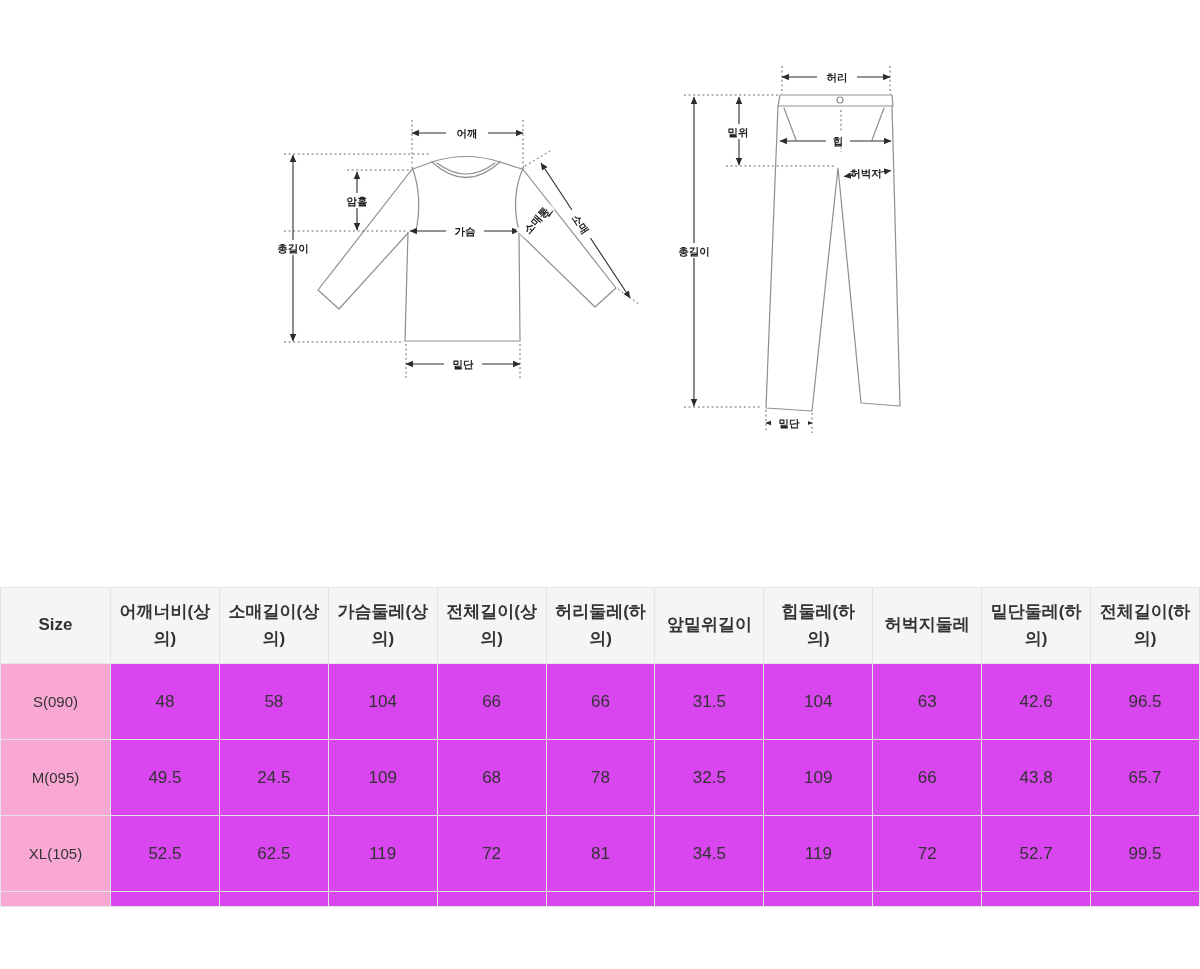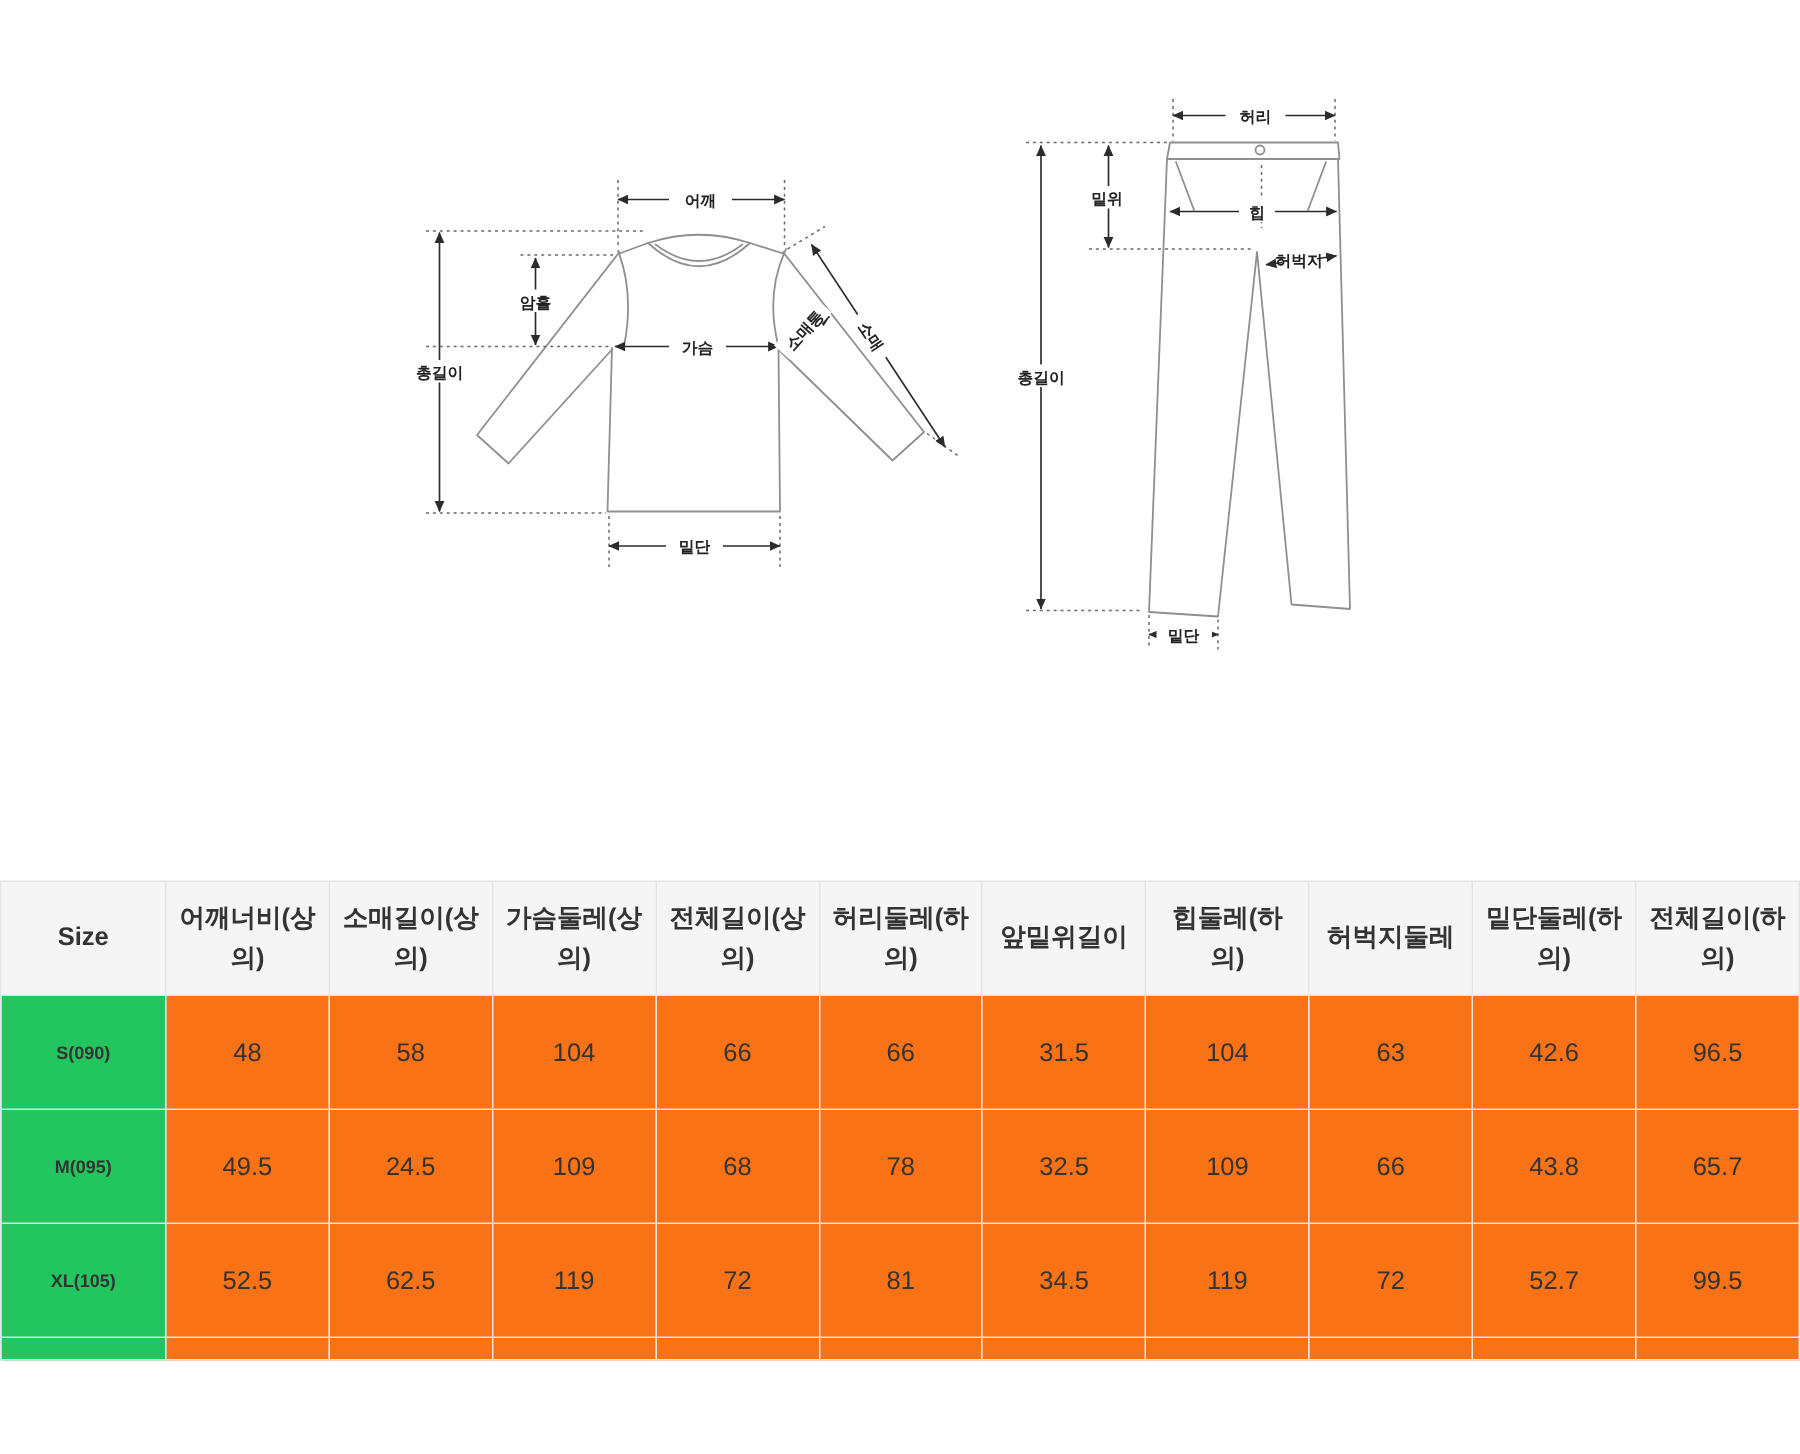--- a/index.html
+++ b/index.html
@@ -25,24 +25,24 @@
     color:#333;background:#fff;
   }
   table.size th,table.size td{
     border:1px solid #e4e4e6;text-align:center;vertical-align:middle;
     padding:4px 6px;word-break:break-all;
   }
   table.size thead th{
     background:#f5f5f6;font-size:17px;font-weight:600;height:67px;line-height:1.55;
   }
   table.size tbody th{
-    background:#22c55e;font-size:12px;font-weight:700;height:67px;
+    background:#f9a8d4;font-size:15px;font-weight:400;height:67px;
   }
   table.size tbody td{
-    background:#f97316;font-size:17px;font-weight:400;height:67px;
+    background:#d946ef;font-size:17px;font-weight:400;height:67px;
   }
   table.size tr.partial th,table.size tr.partial td{height:14px;padding:0;}
 </style>
 </head>
 <body>
 
 <div class="page">
 
   <div class="diagram-wrap">
   <svg width="1200" height="587" viewBox="0 0 1200 587">

